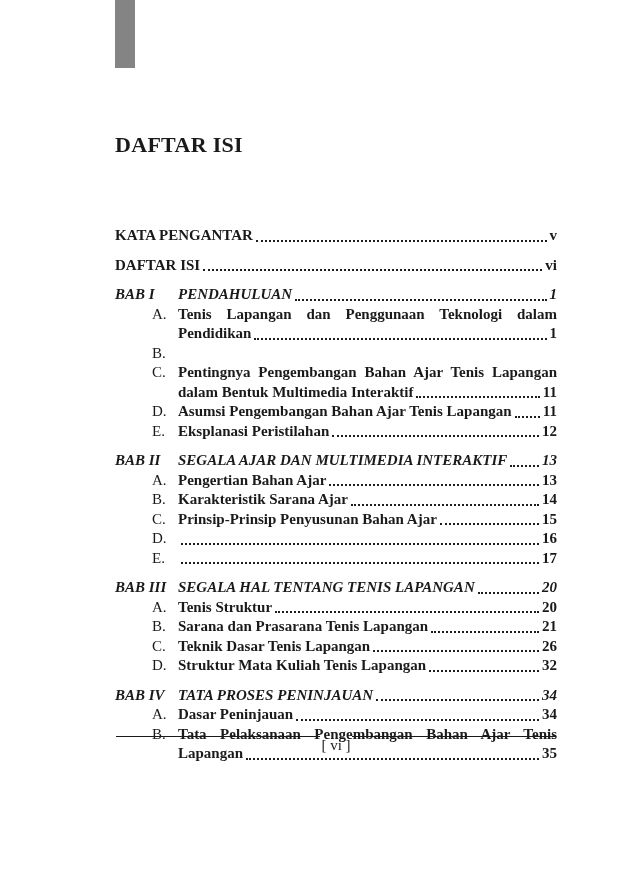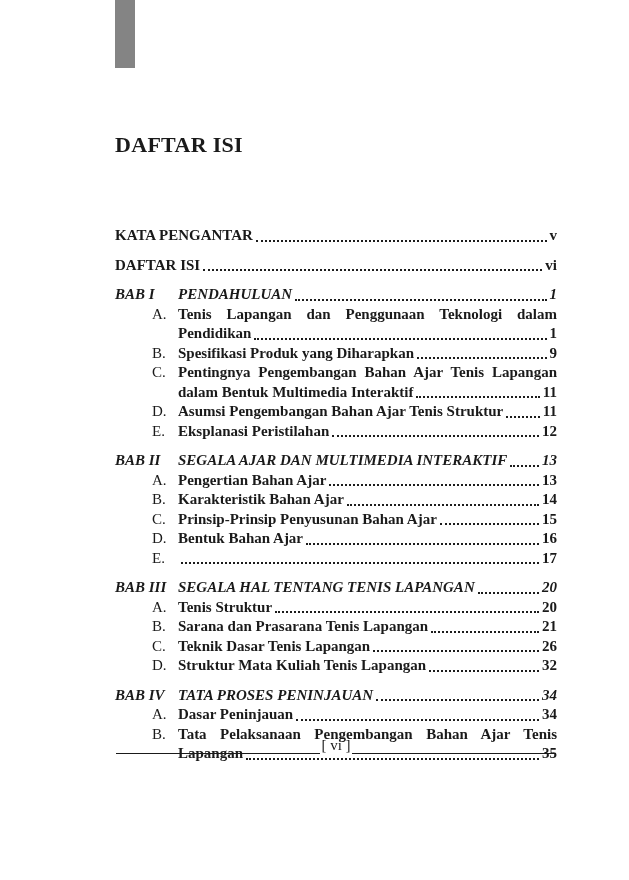--- a/index.html
+++ b/index.html
@@ -52,21 +52,21 @@
 
   .toc-item { display: flex; }
   .letter { width: 26px; margin-left: 37px; flex: none; }
   .item-body { flex: 1; font-weight: bold; }
   .just-line { text-align: justify; text-align-last: justify; }
 
   .page-footer {
     position: absolute;
     left: 116px; right: 73px; top: 736px;
     display: flex;
-    align-items: flex-end;
+    align-items: flex-start;
     font-size: 15px;
   }
   .rule { flex: 1 1 auto; border-top: 1px solid #1a1a1a; height: 0; }
   .footer-label { flex: none; padding: 0 1px; line-height: 1.2; }
 </style>
 </head>
 <body>
 
 <div class="header-bar" style="background: rgb(132, 132, 132);"></div>
 
@@ -105,46 +105,39 @@
           <div class="toc-line">
         <span class="last-text">Pendidikan</span>
         <span class="dots"></span>
         <span class="pg">1</span>
       </div>
     </div>
   </div>
 
   <div class="toc-item">
     <span class="letter">B.</span>
-    <div class="item-body">
-      <div class="toc-line">
-        <span class="last-text">Spesifikasi Produk yang Diharapkan</span>
-        <span class="dots"></span>
-        <span class="pg">9</span>
-      </div>
-    </div>
   </div>
 
   <div class="toc-item">
     <span class="letter">C.</span>
     <div class="item-body">
       <div class="just-line">Pentingnya Pengembangan Bahan Ajar Tenis Lapangan</div>
           <div class="toc-line">
         <span class="last-text">dalam Bentuk Multimedia Interaktif</span>
         <span class="dots"></span>
         <span class="pg">11</span>
       </div>
     </div>
   </div>
 
   <div class="toc-item">
     <span class="letter">D.</span>
     <div class="item-body">
       <div class="toc-line">
-        <span class="last-text">Asumsi Pengembangan Bahan Ajar Tenis Struktur</span>
+        <span class="last-text">Asumsi Pengembangan Bahan Ajar Tenis Lapangan</span>
         <span class="dots"></span>
         <span class="pg">11</span>
       </div>
     </div>
   </div>
 
   <div class="toc-item">
     <span class="letter">E.</span>
     <div class="item-body">
       <div class="toc-line">
@@ -172,21 +165,21 @@
         <span class="dots"></span>
         <span class="pg">13</span>
       </div>
     </div>
   </div>
 
   <div class="toc-item">
     <span class="letter">B.</span>
     <div class="item-body">
       <div class="toc-line">
-        <span class="last-text">Karakteristik Bahan Ajar</span>
+        <span class="last-text">Karakteristik Sarana Ajar</span>
         <span class="dots"></span>
         <span class="pg">14</span>
       </div>
     </div>
   </div>
 
   <div class="toc-item">
     <span class="letter">C.</span>
     <div class="item-body">
       <div class="toc-line">
@@ -194,21 +187,20 @@
         <span class="dots"></span>
         <span class="pg">15</span>
       </div>
     </div>
   </div>
 
   <div class="toc-item">
     <span class="letter">D.</span>
     <div class="item-body">
       <div class="toc-line">
-        <span class="last-text">Bentuk Bahan Ajar</span>
         <span class="dots"></span>
         <span class="pg">16</span>
       </div>
     </div>
   </div>
 
   <div class="toc-item">
     <span class="letter">E.</span>
     <div class="item-body">
       <div class="toc-line">

